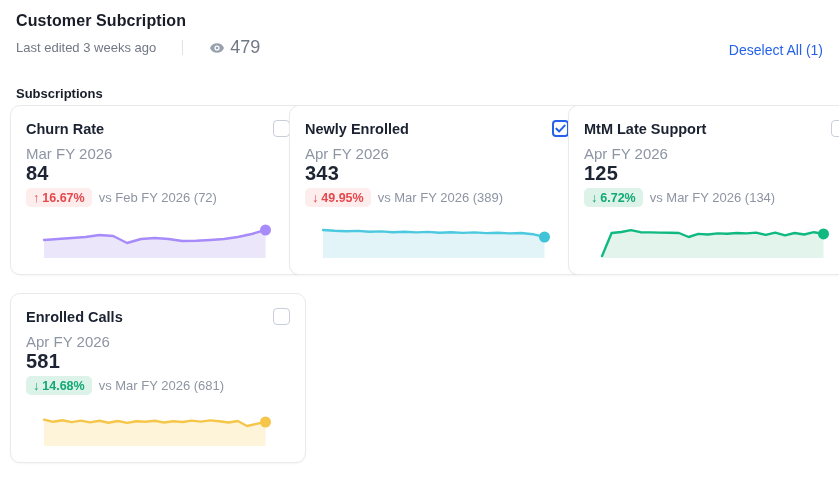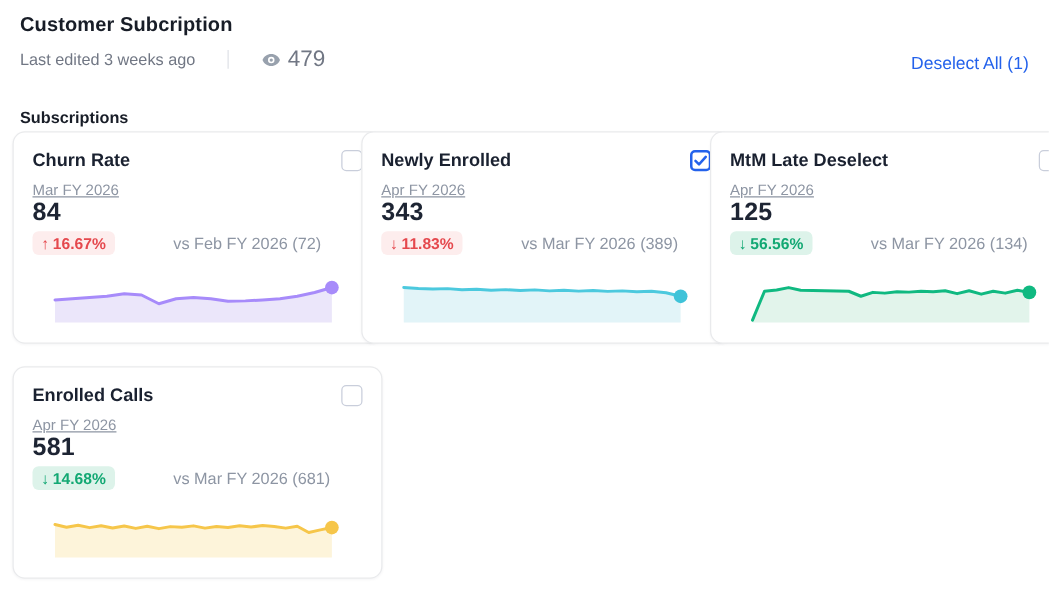--- a/index.html
+++ b/index.html
@@ -41,32 +41,32 @@
   .card-title { font-size:14.5px; font-weight:600; color:#1a2130; padding-top:1px; }
   .checkbox {
     width:17px; height:17px; border-radius:4px;
     border:1.5px solid #c9cedb; background:#fff;
     display:flex; align-items:center; justify-content:center;
     cursor:pointer; flex:none;
   }
   .checkbox svg { display:none; width:11px; height:11px; }
   .checkbox.checked { border:2px solid #2462eb; }
   .checkbox.checked svg { display:block; }
-  .card-period { font-size:12px; color:#8d95a3; margin-top:8px;text-decoration:underline; }
+  .card-period { font-size:15px; color:#8d95a3; margin-top:8px; }
   .card-value { font-size:20px; font-weight:700; color:#1d2433; line-height:1.15; letter-spacing:.2px; }
   .delta-row { display:flex; align-items:center; gap:7px; margin-top:3px; }
   .delta-badge {
     display:inline-flex; align-items:center; gap:3px;
     font-size:12.5px; font-weight:600;
     padding:2.5px 7px; border-radius:5px;
     white-space:nowrap;
   }
   .delta-badge.negative { color:#e5484d; background:#fdeded; }
   .delta-badge.positive { color:#12a873; background:#ddf3ea; }
-  .comparison-text { font-size:13px; color:#8d95a3; white-space:nowrap;margin-left:40px; }
+  .comparison-text { font-size:13px; color:#8d95a3; white-space:nowrap; }
   .sparkline-wrap { margin-top:auto; height:36px; }
   .sparkline-wrap svg { width:100%; height:36px; display:block; overflow:visible; }
 </style>
 </head>
 <body>
 
 <div class="page-header">
   <div>
     <div class="page-title">Customer Subcription</div>
     <div class="meta-row">
@@ -120,46 +120,46 @@
         <svg viewBox="0 0 12 12">
           <path d="M1.5 6.2 4.6 9.2 10.5 2.8" fill="none" stroke="#2462eb" stroke-width="2.2" stroke-linecap="round" stroke-linejoin="round"></path>
         </svg>
       </span>
     </div>
     <div class="card-period">Apr FY 2026</div>
     <div class="card-value">343</div>
     <div class="delta-row">
       <span class="delta-badge negative">
         <span class="delta-arrow">↓</span>
-        <span>11.83%</span>
+        <span>49.95%</span>
       </span>
       <span class="comparison-text">vs Mar FY 2026 (389)</span>
     </div>
     <div class="sparkline-wrap">
         <svg viewBox="0 0 228 36">
           <path d="M0.0,8.0 L11.7,8.8 L23.3,9.2 L35.0,8.9 L46.6,9.8 L58.3,9.4 L69.9,10.2 L81.6,9.7 L93.3,10.4 L104.9,9.9 L116.6,10.7 L128.2,10.2 L139.9,10.9 L151.6,10.4 L163.2,11.1 L174.9,10.7 L186.5,11.4 L198.2,11.0 L209.8,12.2 L221.5,15.0 L221.5,36 L0.0,36 Z" fill="#e2f4f8"></path>
           <path d="M0.0,8.0 L11.7,8.8 L23.3,9.2 L35.0,8.9 L46.6,9.8 L58.3,9.4 L69.9,10.2 L81.6,9.7 L93.3,10.4 L104.9,9.9 L116.6,10.7 L128.2,10.2 L139.9,10.9 L151.6,10.4 L163.2,11.1 L174.9,10.7 L186.5,11.4 L198.2,11.0 L209.8,12.2 L221.5,15.0" fill="none" stroke="#4cc9de" stroke-width="2.4" stroke-linejoin="round" stroke-linecap="round"></path>
           <circle cx="221.5" cy="15.0" r="5.5" fill="#3fc3d9"></circle>
         </svg>
       </div>
   </div>
 
   <div class="metric-card">
     <div class="card-top">
-      <span class="card-title">MtM Late Deselect</span>
+      <span class="card-title">MtM Late Support</span>
       <span class="checkbox">
         
       </span>
     </div>
     <div class="card-period">Apr FY 2026</div>
     <div class="card-value">125</div>
     <div class="delta-row">
       <span class="delta-badge positive">
         <span class="delta-arrow">↓</span>
-        <span>56.56%</span>
+        <span>6.72%</span>
       </span>
       <span class="comparison-text">vs Mar FY 2026 (134)</span>
     </div>
     <div class="sparkline-wrap">
         <svg viewBox="0 0 228 36">
           <path d="M0.0,34.1 L9.6,11.0 L19.3,10.0 L28.9,8.1 L38.5,10.2 L48.2,10.4 L57.8,10.6 L67.4,10.8 L77.0,11.0 L86.7,15.0 L96.3,11.9 L105.9,12.5 L115.6,11.4 L125.2,11.7 L134.8,11.0 L144.5,11.4 L154.1,10.6 L163.7,12.9 L173.3,10.6 L183.0,13.3 L192.6,11.0 L202.2,12.5 L211.9,10.2 L221.5,11.9 L221.5,36 L0.0,36 Z" fill="#e2f4eb"></path>
           <path d="M0.0,34.1 L9.6,11.0 L19.3,10.0 L28.9,8.1 L38.5,10.2 L48.2,10.4 L57.8,10.6 L67.4,10.8 L77.0,11.0 L86.7,15.0 L96.3,11.9 L105.9,12.5 L115.6,11.4 L125.2,11.7 L134.8,11.0 L144.5,11.4 L154.1,10.6 L163.7,12.9 L173.3,10.6 L183.0,13.3 L192.6,11.0 L202.2,12.5 L211.9,10.2 L221.5,11.9" fill="none" stroke="#10b981" stroke-width="2.4" stroke-linejoin="round" stroke-linecap="round"></path>
           <circle cx="221.5" cy="11.9" r="5.5" fill="#10b981"></circle>
         </svg>
       </div>

